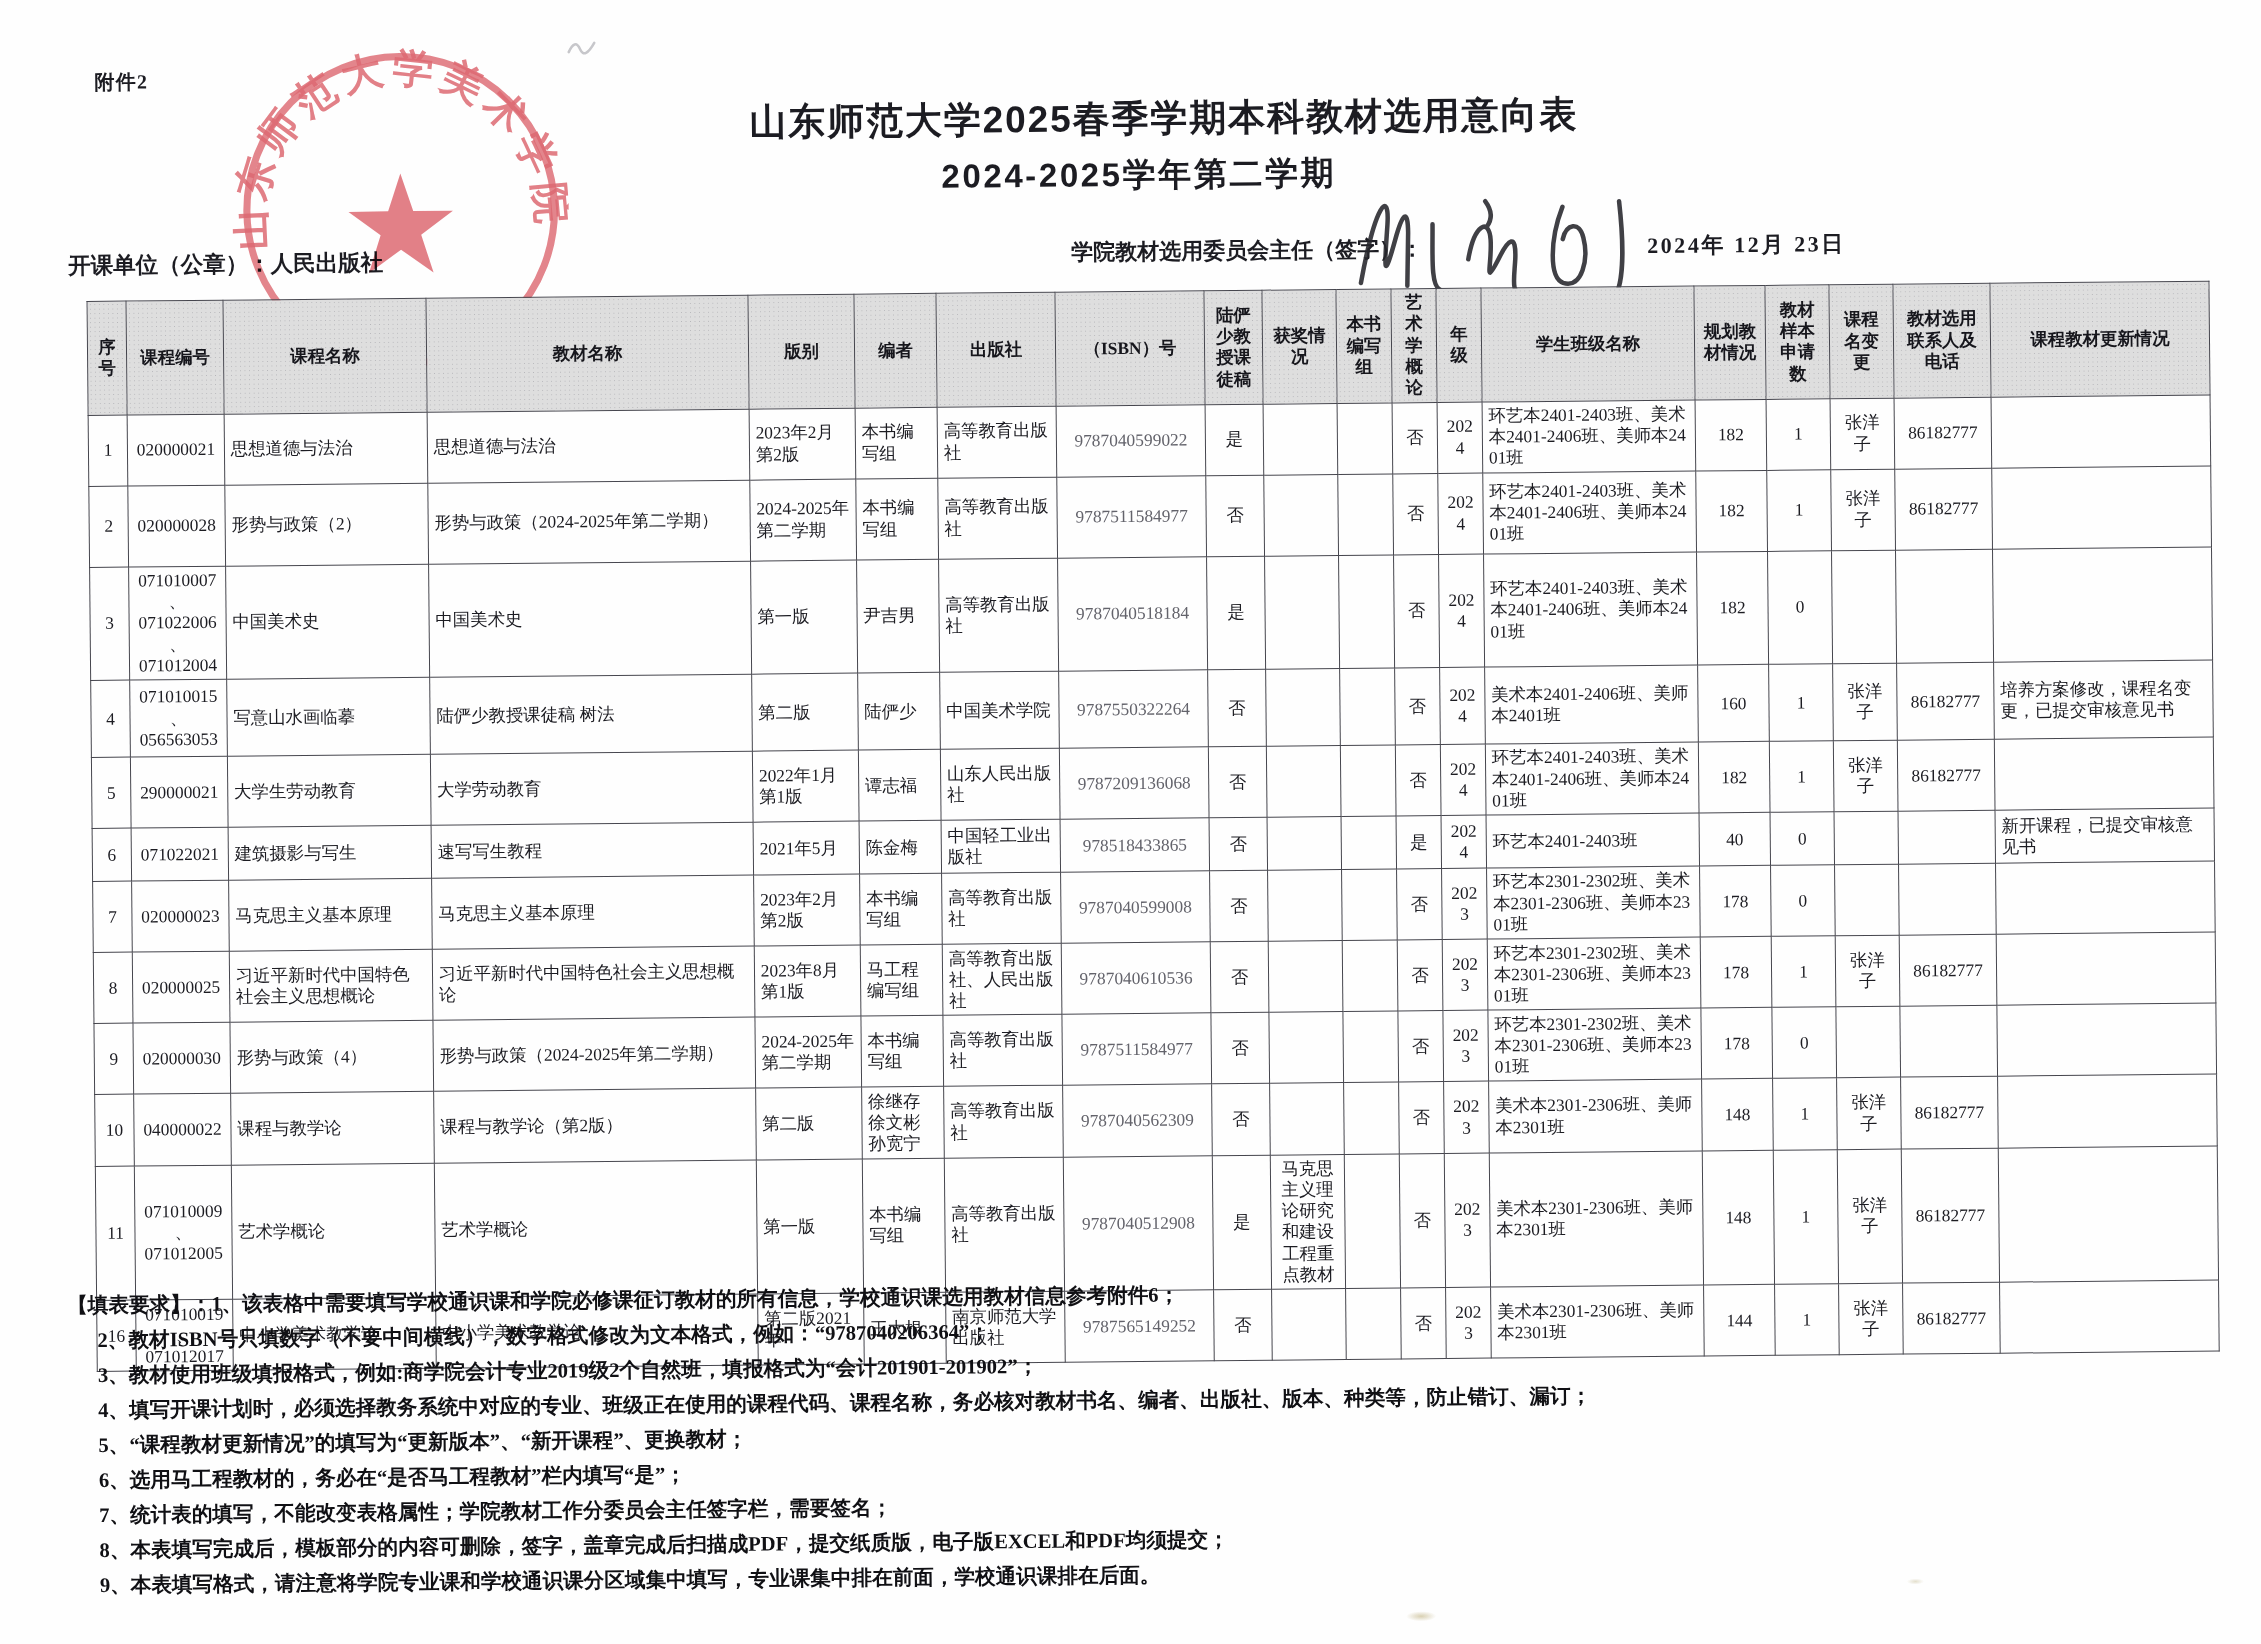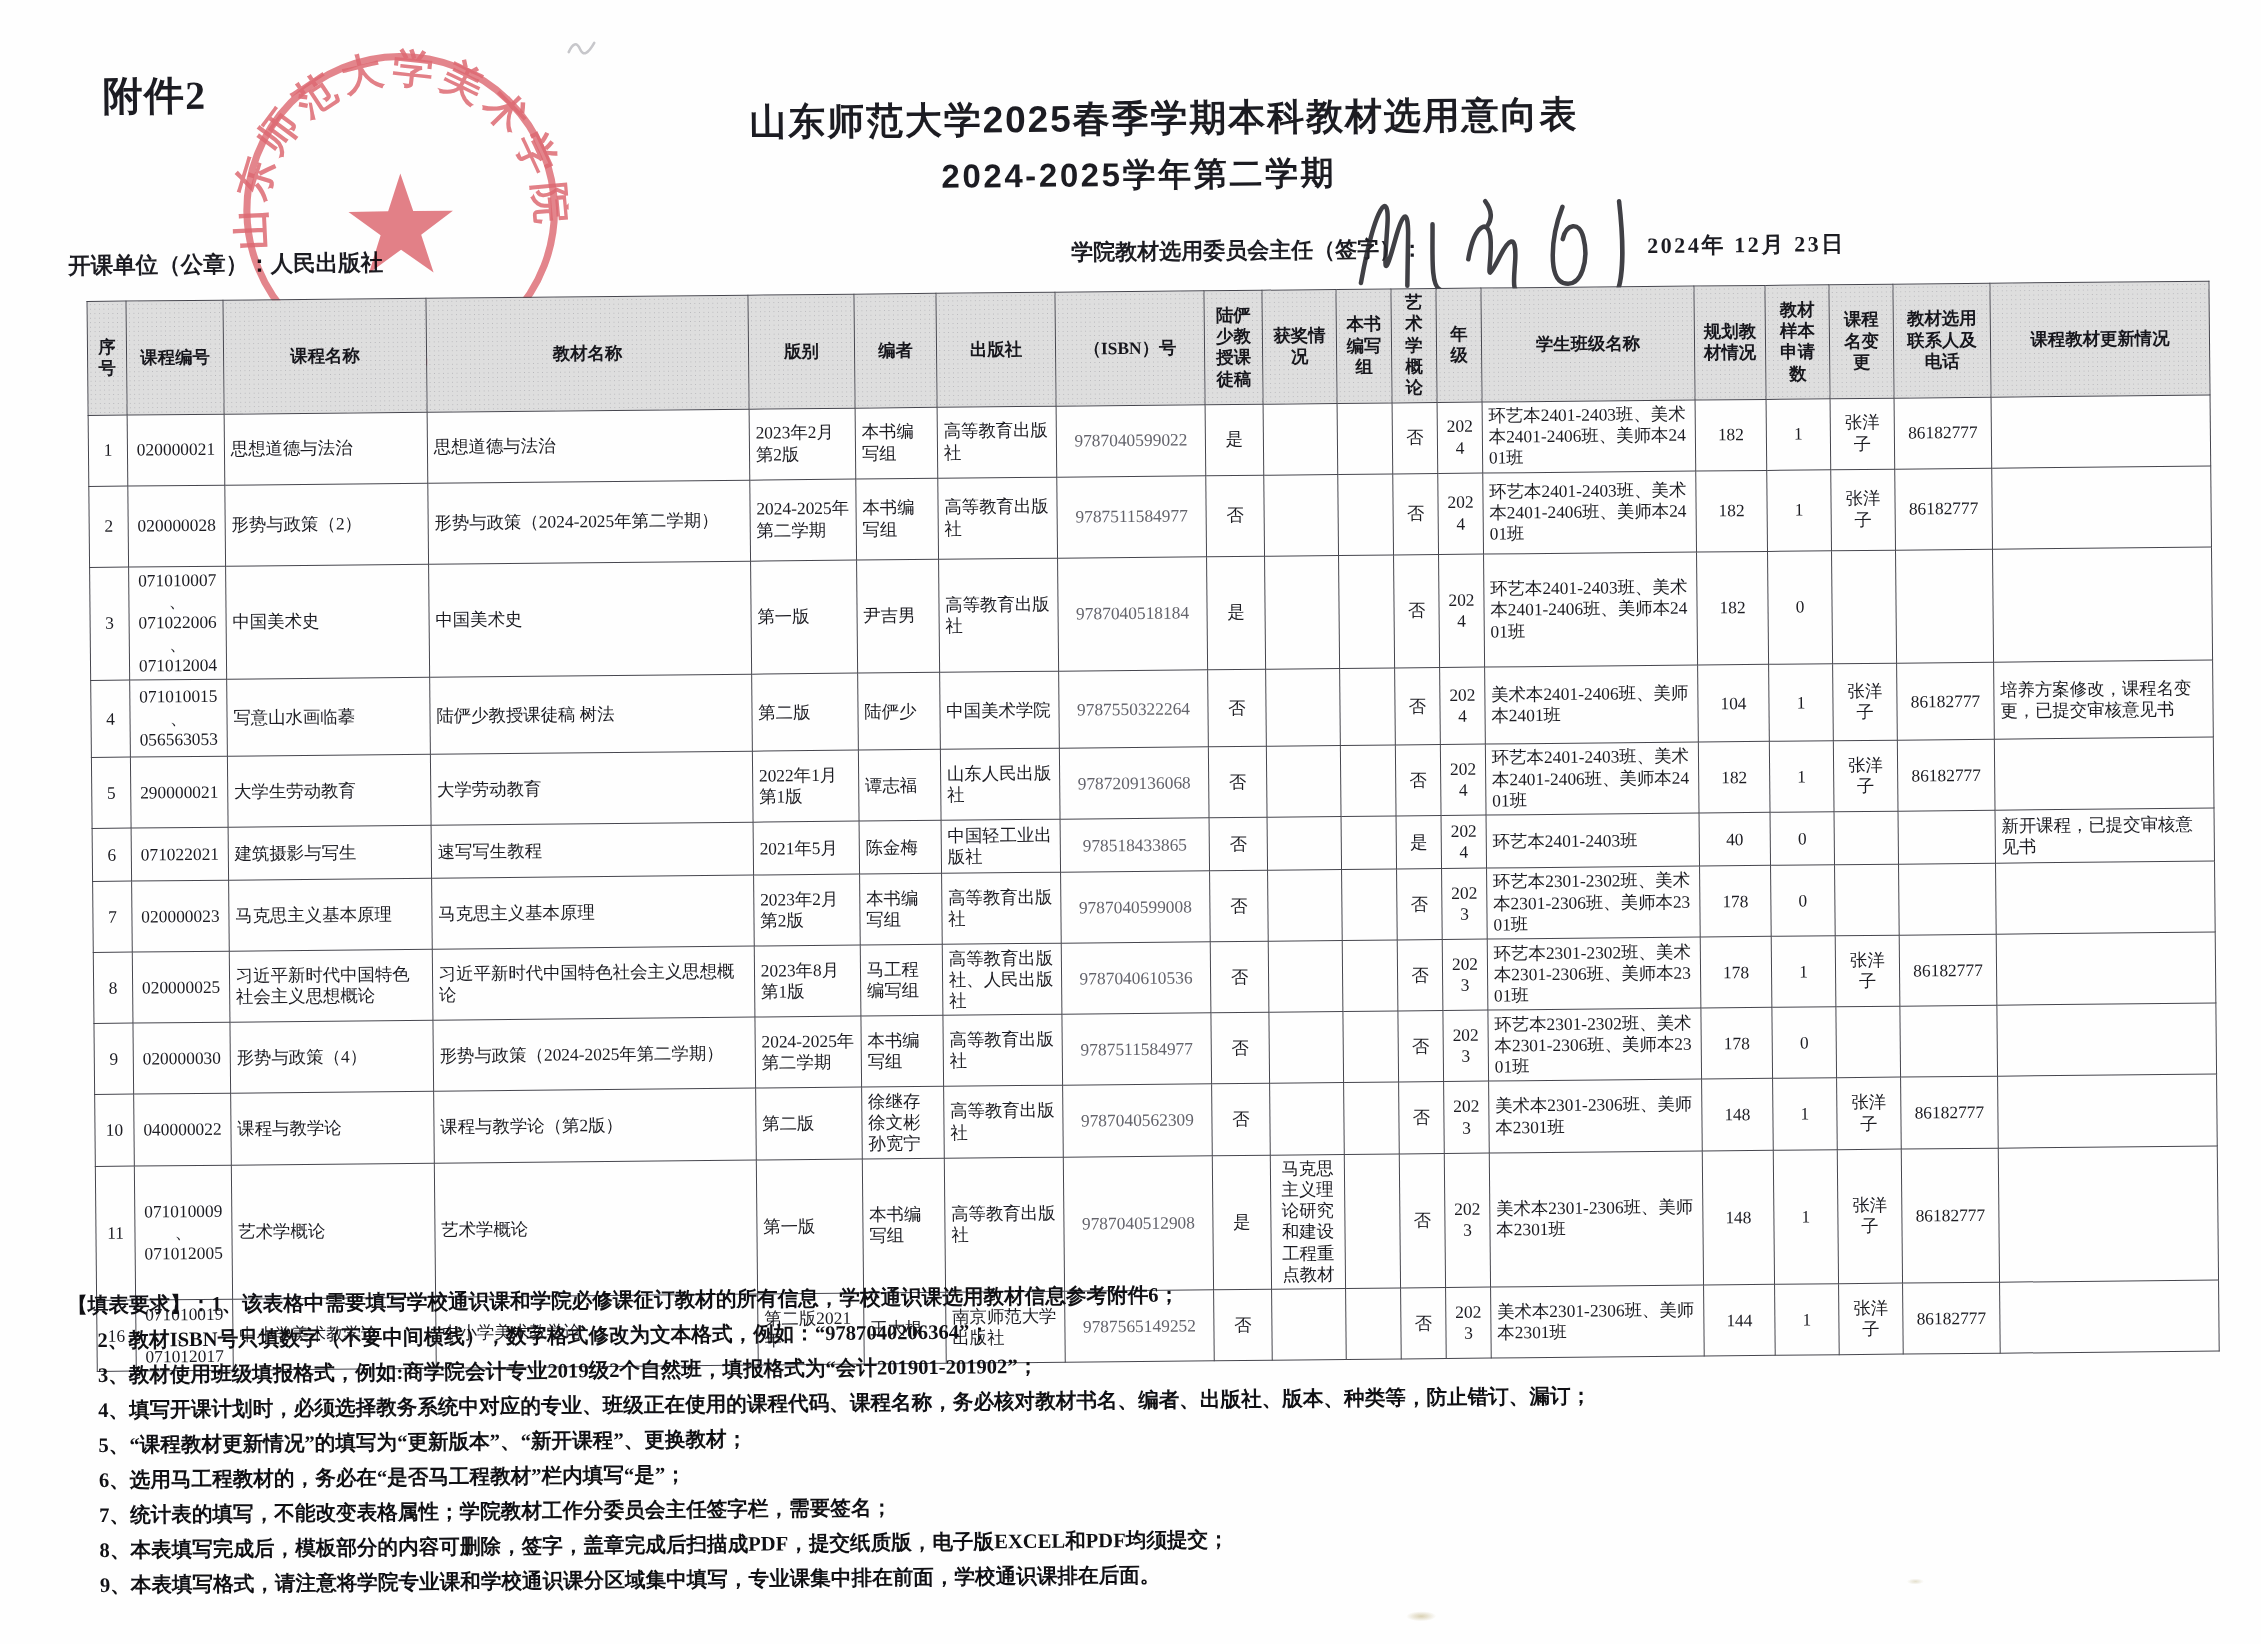--- a/index.html
+++ b/index.html
@@ -2,21 +2,21 @@
 <html style="font-size:10.3px"><head>
 <meta charset="utf-8">
 <style>
   html,body{margin:0;padding:0;background:#e9e9e9;}
   .page{
     position:relative;width:2261px;height:1644px;background:#fefefe;
     overflow:hidden;font-family:"Liberation Serif","DejaVu Serif",serif;color:#1c1c22;
   }
   .sheet{position:absolute;inset:0;transform:rotate(-0.55deg);transform-origin:50% 40%;}
   
-  .attachment{position:absolute;left:108px;top:59px;font-size:40px;font-weight:700;letter-spacing:1.3px;}
+  .attachment{position:absolute;left:100px;top:59px;font-size:20px;font-weight:700;letter-spacing:1.3px;}
   .doc-title{position:absolute;left:0;top:94px;width:100%;text-align:center;padding-left:77px;box-sizing:border-box;
     font-family:"Liberation Sans","DejaVu Sans",sans-serif;font-weight:900;font-size:37px;letter-spacing:1.9px;}
   .doc-subtitle{position:absolute;left:0;top:153px;width:100%;text-align:center;padding-left:26px;box-sizing:border-box;
     font-family:"Liberation Sans","DejaVu Sans",sans-serif;font-weight:900;font-size:33px;letter-spacing:2.6px;}
   .issuer{position:absolute;left:72px;top:240px;font-size:22.5px;font-weight:700;}
   .sign-label{position:absolute;left:1075px;top:237px;font-size:22px;font-weight:700;}
   .sign-svg{position:absolute;left:1340px;top:166px;width:335px;height:161px;}
   .doc-date{position:absolute;left:1651px;top:236px;font-size:22px;font-weight:700;letter-spacing:2.6px;}
   
   .stamp{position:absolute;left:237px;top:28px;width:336px;height:348px;mix-blend-mode:multiply;opacity:.88;}
@@ -232,21 +232,21 @@
               <td class="c4">第二版</td>
               <td class="c5">陆俨少</td>
               <td class="c6">中国美术学院</td>
               <td class="c7">9787550322264</td>
               <td class="c8">否</td>
               <td class="c9"></td>
               <td class="c10"></td>
               <td class="c11">否</td>
               <td class="c12">2024</td>
               <td class="c13">美术本2401-2406班、美师本2401班</td>
-              <td class="c14">104</td>
+              <td class="c14">160</td>
               <td class="c15">1</td>
               <td class="c16">张洋子</td>
               <td class="c17">86182777</td>
               <td class="c18">培养方案修改，课程名变更，已提交审核意见书</td>
             </tr>
             <tr>
               <td class="c0">5</td>
               <td class="c1">290000021</td>
               <td class="c2">大学生劳动教育</td>
               <td class="c3">大学劳动教育</td>

